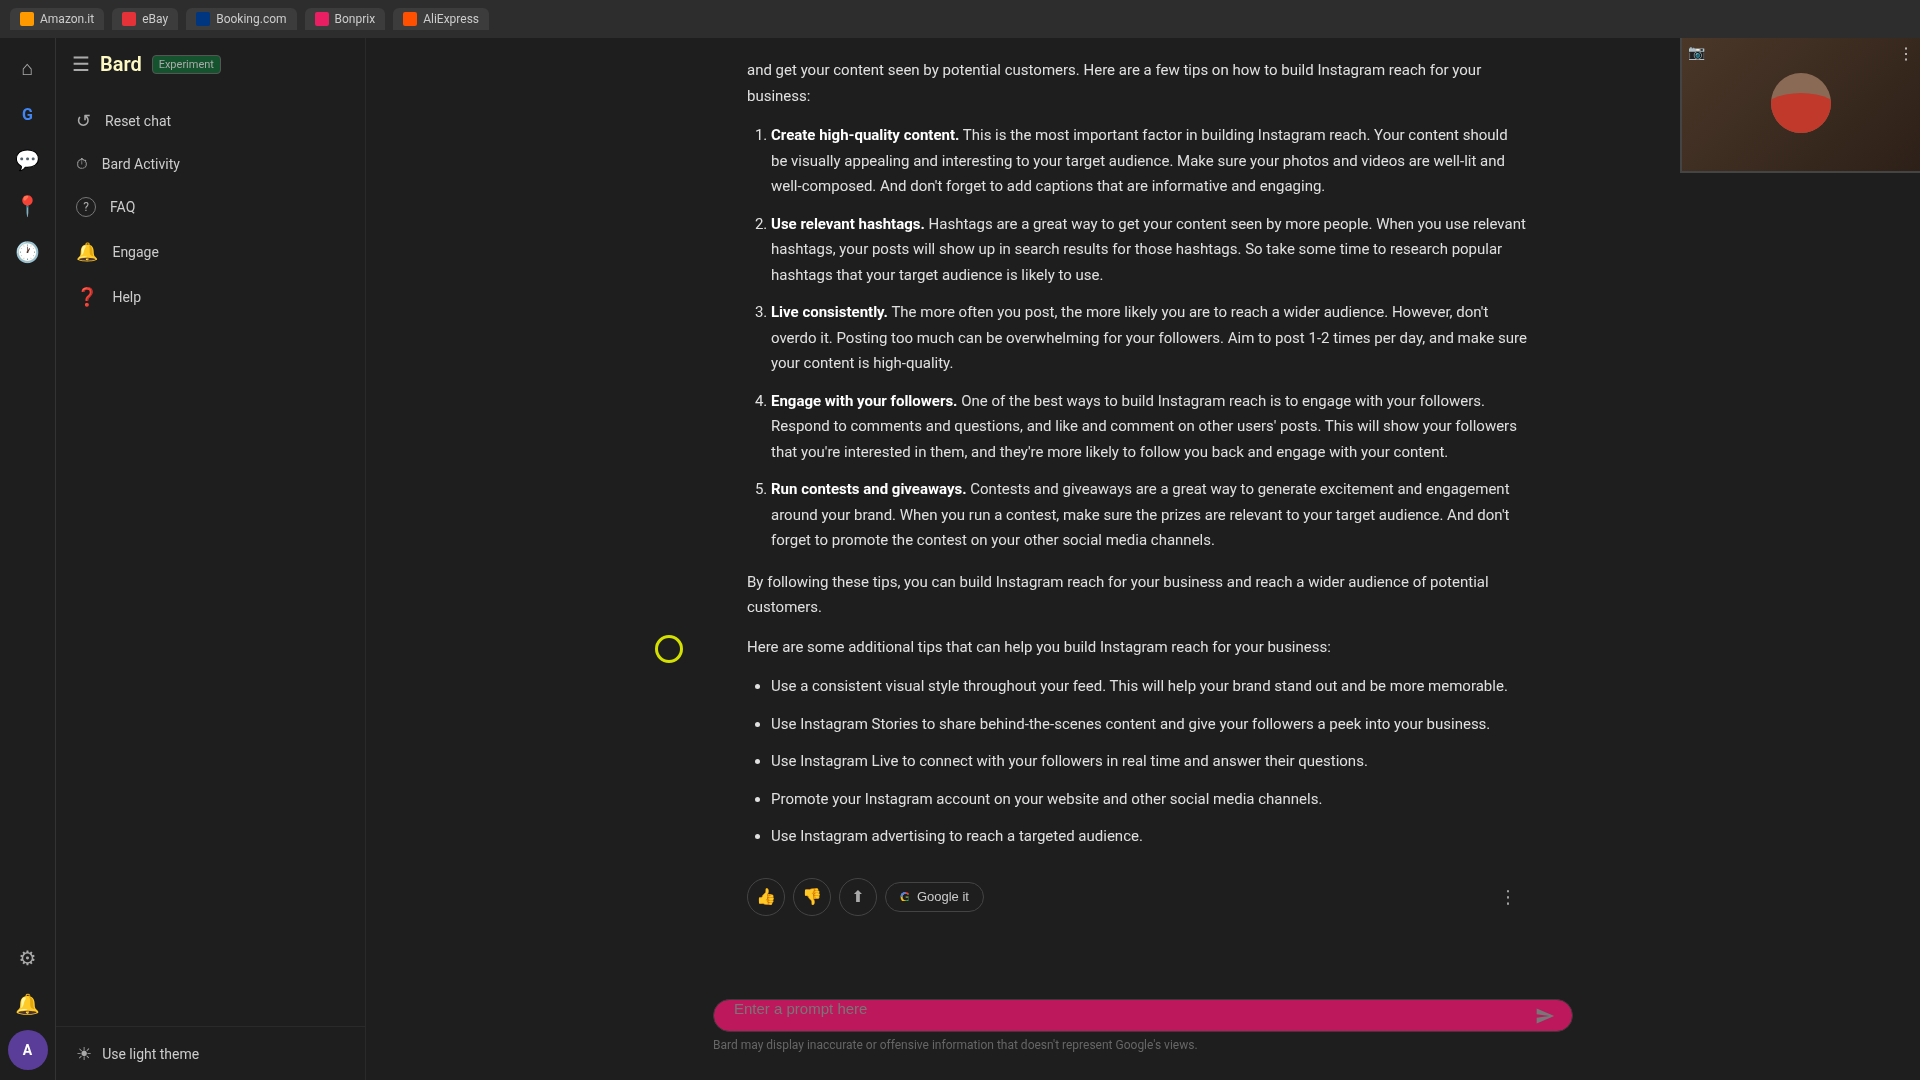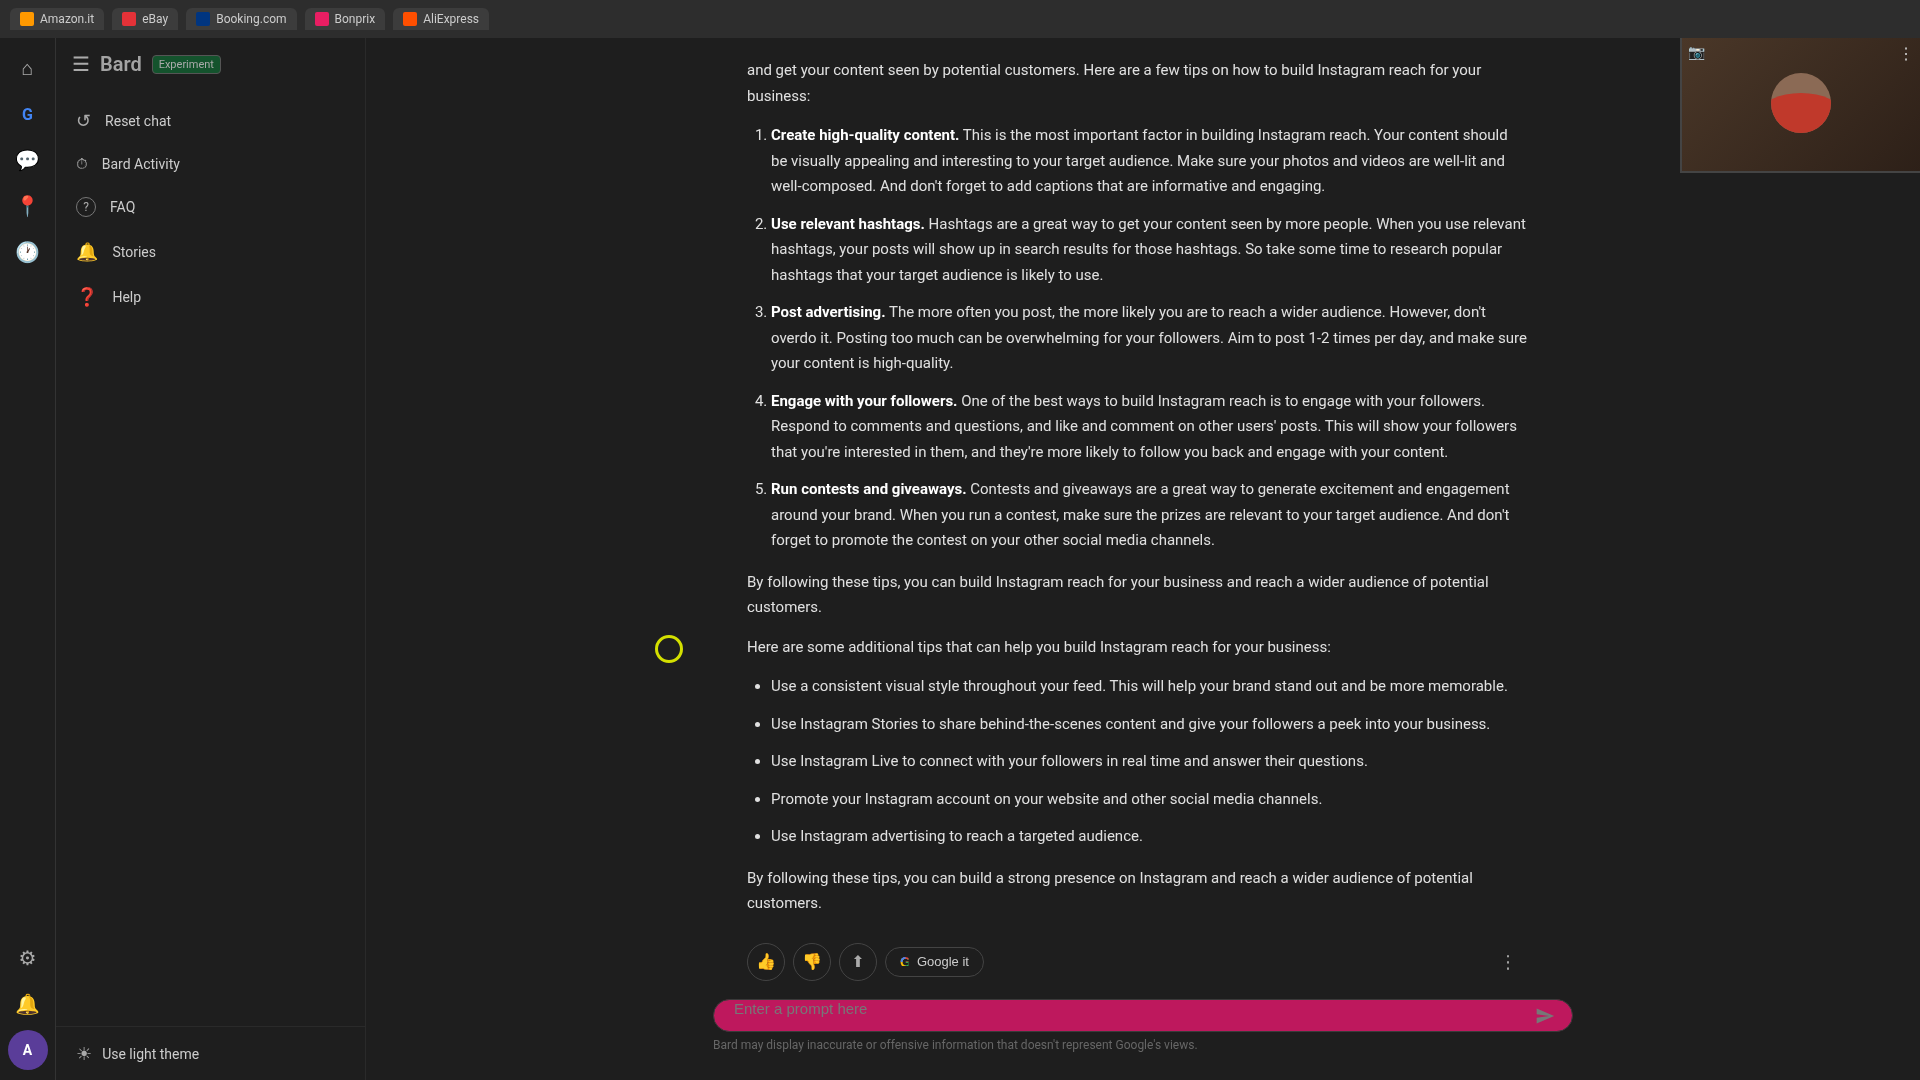--- a/index.html
+++ b/index.html
@@ -90,21 +90,21 @@
       gap: 10px;
     }
     .hamburger-icon {
       font-size: 20px;
       color: #aaa;
       cursor: pointer;
     }
     .bard-logo {
       font-size: 20px;
       font-weight: 600;
-      color: #a3a3a3;
+      color: #fef9c3;
     }
     .experiment-badge {
       background: #14532d;
       color: #aaa;
       font-size: 11px;
       border-radius: 4px;
       padding: 2px 6px;
       border: 1px solid #555;
     }
 
@@ -373,21 +373,21 @@
       <div class="nav-item">
         <span class="nav-icon" style="font-size:15px;">⏱</span>
         <span>Bard Activity</span>
       </div>
       <div class="nav-item">
         <span class="nav-icon" style="font-size:16px;border:1.5px solid #777;border-radius:50%;width:20px;height:20px;display:flex;align-items:center;justify-content:center;font-size:12px;">?</span>
         <span>FAQ</span>
       </div>
       <div class="nav-item">
         <span class="nav-icon">🔔</span>
-        <span>Stories</span>
+        <span>Engage</span>
       </div>
       <div class="nav-item">
         <span class="nav-icon">❓</span>
         <span>Help</span>
       </div>
     </div>
 
     <div class="sidebar-bottom">
       <div class="theme-toggle">
         <span class="theme-icon">☀</span>
@@ -405,21 +405,21 @@
           <ol>
             <li>
               <strong>Create high-quality content.</strong>
               <span> This is the most important factor in building Instagram reach. Your content should be visually appealing and interesting to your target audience. Make sure your photos and videos are well-lit and well-composed. And don't forget to add captions that are informative and engaging.</span>
             </li>
             <li>
               <strong>Use relevant hashtags.</strong>
               <span> Hashtags are a great way to get your content seen by more people. When you use relevant hashtags, your posts will show up in search results for those hashtags. So take some time to research popular hashtags that your target audience is likely to use.</span>
             </li>
             <li>
-              <strong>Post advertising.</strong>
+              <strong>Live consistently.</strong>
               <span> The more often you post, the more likely you are to reach a wider audience. However, don't overdo it. Posting too much can be overwhelming for your followers. Aim to post 1-2 times per day, and make sure your content is high-quality.</span>
             </li>
             <li>
               <strong>Engage with your followers.</strong>
               <span> One of the best ways to build Instagram reach is to engage with your followers. Respond to comments and questions, and like and comment on other users' posts. This will show your followers that you're interested in them, and they're more likely to follow you back and engage with your content.</span>
             </li>
             <li>
               <strong>Run contests and giveaways.</strong>
               <span> Contests and giveaways are a great way to generate excitement and engagement around your brand. When you run a contest, make sure the prizes are relevant to your target audience. And don't forget to promote the contest on your other social media channels.</span>
             </li>
@@ -429,21 +429,20 @@
           <p>Here are some additional tips that can help you build Instagram reach for your business:</p>
 
           <ul>
             <li>Use a consistent visual style throughout your feed. This will help your brand stand out and be more memorable.</li>
             <li>Use Instagram Stories to share behind-the-scenes content and give your followers a peek into your business.</li>
             <li>Use Instagram Live to connect with your followers in real time and answer their questions.</li>
             <li>Promote your Instagram account on your website and other social media channels.</li>
             <li>Use Instagram advertising to reach a targeted audience.</li>
           </ul>
 
-          <p>By following these tips, you can build a strong presence on Instagram and reach a wider audience of potential customers.</p>
         </div>
 
         <div class="action-bar">
           <button class="action-btn" title="Good response">👍</button>
           <button class="action-btn" title="Bad response">👎</button>
           <button class="action-btn" title="Share">⬆</button>
           <button class="google-it-btn">
             <span class="google-g">G</span>
             <span>Google it</span>
           </button>

